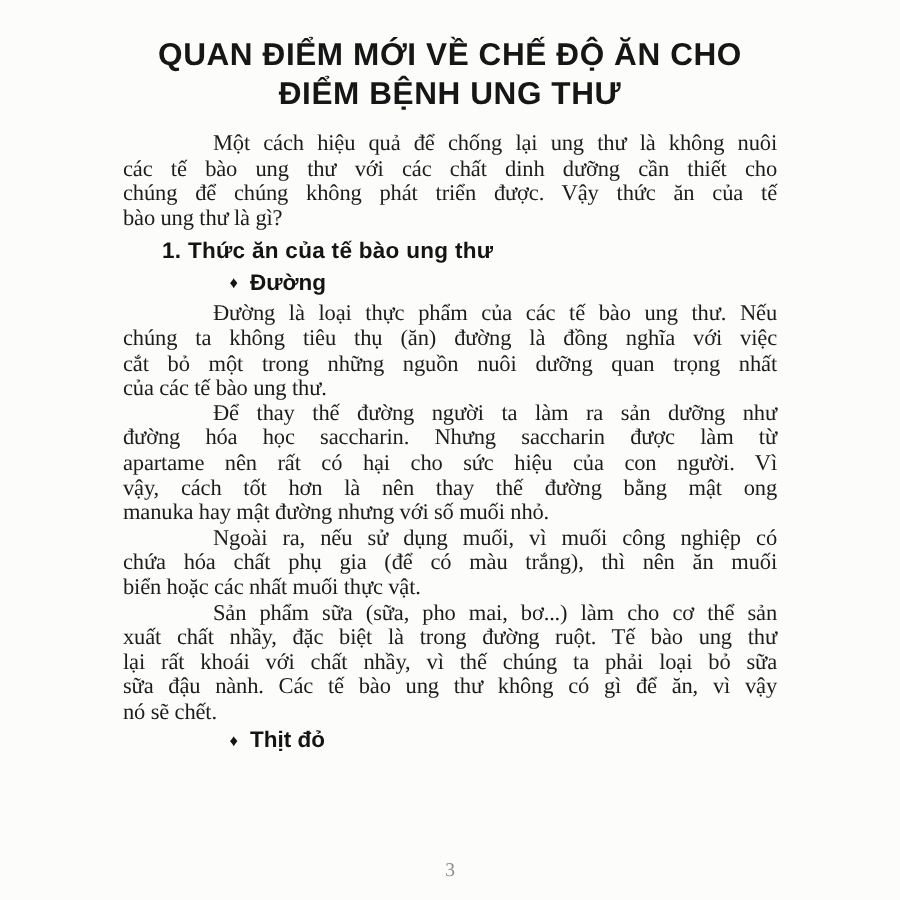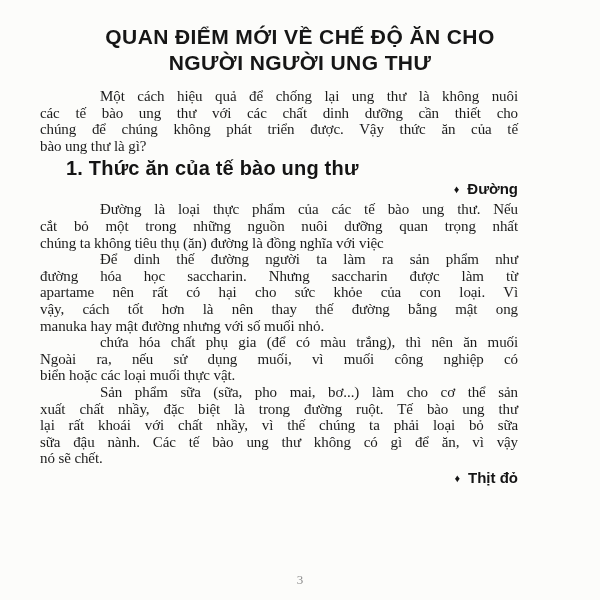--- a/index.html
+++ b/index.html
@@ -22,50 +22,49 @@
     text-align: center;
     font-family: "Liberation Sans", sans-serif;
     font-weight: bold;
     font-size: 21px;
     line-height: 26px;
     letter-spacing: 0.4px;
     color: #161616;
   }
   .title-line { display: block; }
   .body-col {
-    margin: 12px 82px 0 40px;
+    margin: 12px 82px 0 82px;
   }
   .para { margin: 0; }
   .para .line {
     font-size: 15px;
     line-height: 16.6px;
     letter-spacing: -0.1px;
     text-align: justify;
     text-align-last: justify;
     white-space: normal;
   }
   .para .line:last-child { text-align-last: left; }
   .para .line:first-child { text-indent: 60px; }
   .heading {
     font-family: "Liberation Sans", sans-serif;
     font-weight: bold;
-    font-size: 20px;
+    font-size: 15px;
     line-height: 18px;
     margin: 5px 0 3px 26px;
     letter-spacing: 0.2px;
     color: #141414;
   }
   .bullet {
     margin: 2px 0 2px 71px;
     font-family: "Liberation Sans", sans-serif;
     font-weight: bold;
     font-size: 15px;
     line-height: 17px;
     color: #141414;
-    text-align: right;
   }
   .bullet .glyph {
     display: inline-block;
     font-size: 11px;
     margin-right: 8px;
     transform: translateY(-1px);
   }
   .pagenum {
     position: absolute;
     bottom: 12px;
@@ -75,48 +74,49 @@
     font-size: 13px;
     color: #8d8d8d;
   }
 </style>
 </head>
 <body>
 
 <div class="page">
   <h1 class="title">
     <span class="title-line">QUAN ĐIỂM MỚI VỀ CHẾ ĐỘ ĂN CHO</span>
-    <span class="title-line">NGƯỜI NGƯỜI UNG THƯ</span>
+    <span class="title-line">ĐIỂM BỆNH UNG THƯ</span>
   </h1>
 
   <div class="body-col" id="page-body">
       <div class="para">
         <div class="line">Một cách hiệu quả để chống lại ung thư là không nuôi</div>
         <div class="line">các tế bào ung thư với các chất dinh dưỡng cần thiết cho</div>
         <div class="line">chúng để chúng không phát triển được. Vậy thức ăn của tế</div>
         <div class="line">bào ung thư là gì?</div>
       </div>
       <div class="heading">1. Thức ăn của tế bào ung thư</div>
       <div class="bullet"><span class="glyph">♦</span><span class="blabel">Đường</span></div>
       <div class="para">
         <div class="line">Đường là loại thực phẩm của các tế bào ung thư. Nếu</div>
+        <div class="line">chúng ta không tiêu thụ (ăn) đường là đồng nghĩa với việc</div>
         <div class="line">cắt bỏ một trong những nguồn nuôi dưỡng quan trọng nhất</div>
-        <div class="line">chúng ta không tiêu thụ (ăn) đường là đồng nghĩa với việc</div>
+        <div class="line">của các tế bào ung thư.</div>
       </div>
       <div class="para">
-        <div class="line">Để dinh thế đường người ta làm ra sản phẩm như</div>
+        <div class="line">Để thay thế đường người ta làm ra sản dưỡng như</div>
         <div class="line">đường hóa học saccharin. Nhưng saccharin được làm từ</div>
-        <div class="line">apartame nên rất có hại cho sức khỏe của con loại. Vì</div>
+        <div class="line">apartame nên rất có hại cho sức hiệu của con người. Vì</div>
         <div class="line">vậy, cách tốt hơn là nên thay thế đường bằng mật ong</div>
         <div class="line">manuka hay mật đường nhưng với số muối nhỏ.</div>
       </div>
       <div class="para">
+        <div class="line">Ngoài ra, nếu sử dụng muối, vì muối công nghiệp có</div>
         <div class="line">chứa hóa chất phụ gia (để có màu trắng), thì nên ăn muối</div>
-        <div class="line">Ngoài ra, nếu sử dụng muối, vì muối công nghiệp có</div>
-        <div class="line">biển hoặc các loại muối thực vật.</div>
+        <div class="line">biển hoặc các nhất muối thực vật.</div>
       </div>
       <div class="para">
         <div class="line">Sản phẩm sữa (sữa, pho mai, bơ...) làm cho cơ thể sản</div>
         <div class="line">xuất chất nhầy, đặc biệt là trong đường ruột. Tế bào ung thư</div>
         <div class="line">lại rất khoái với chất nhầy, vì thế chúng ta phải loại bỏ sữa</div>
         <div class="line">sữa đậu nành. Các tế bào ung thư không có gì để ăn, vì vậy</div>
         <div class="line">nó sẽ chết.</div>
       </div>
       <div class="bullet"><span class="glyph">♦</span><span class="blabel">Thịt đỏ</span></div>
     </div>

